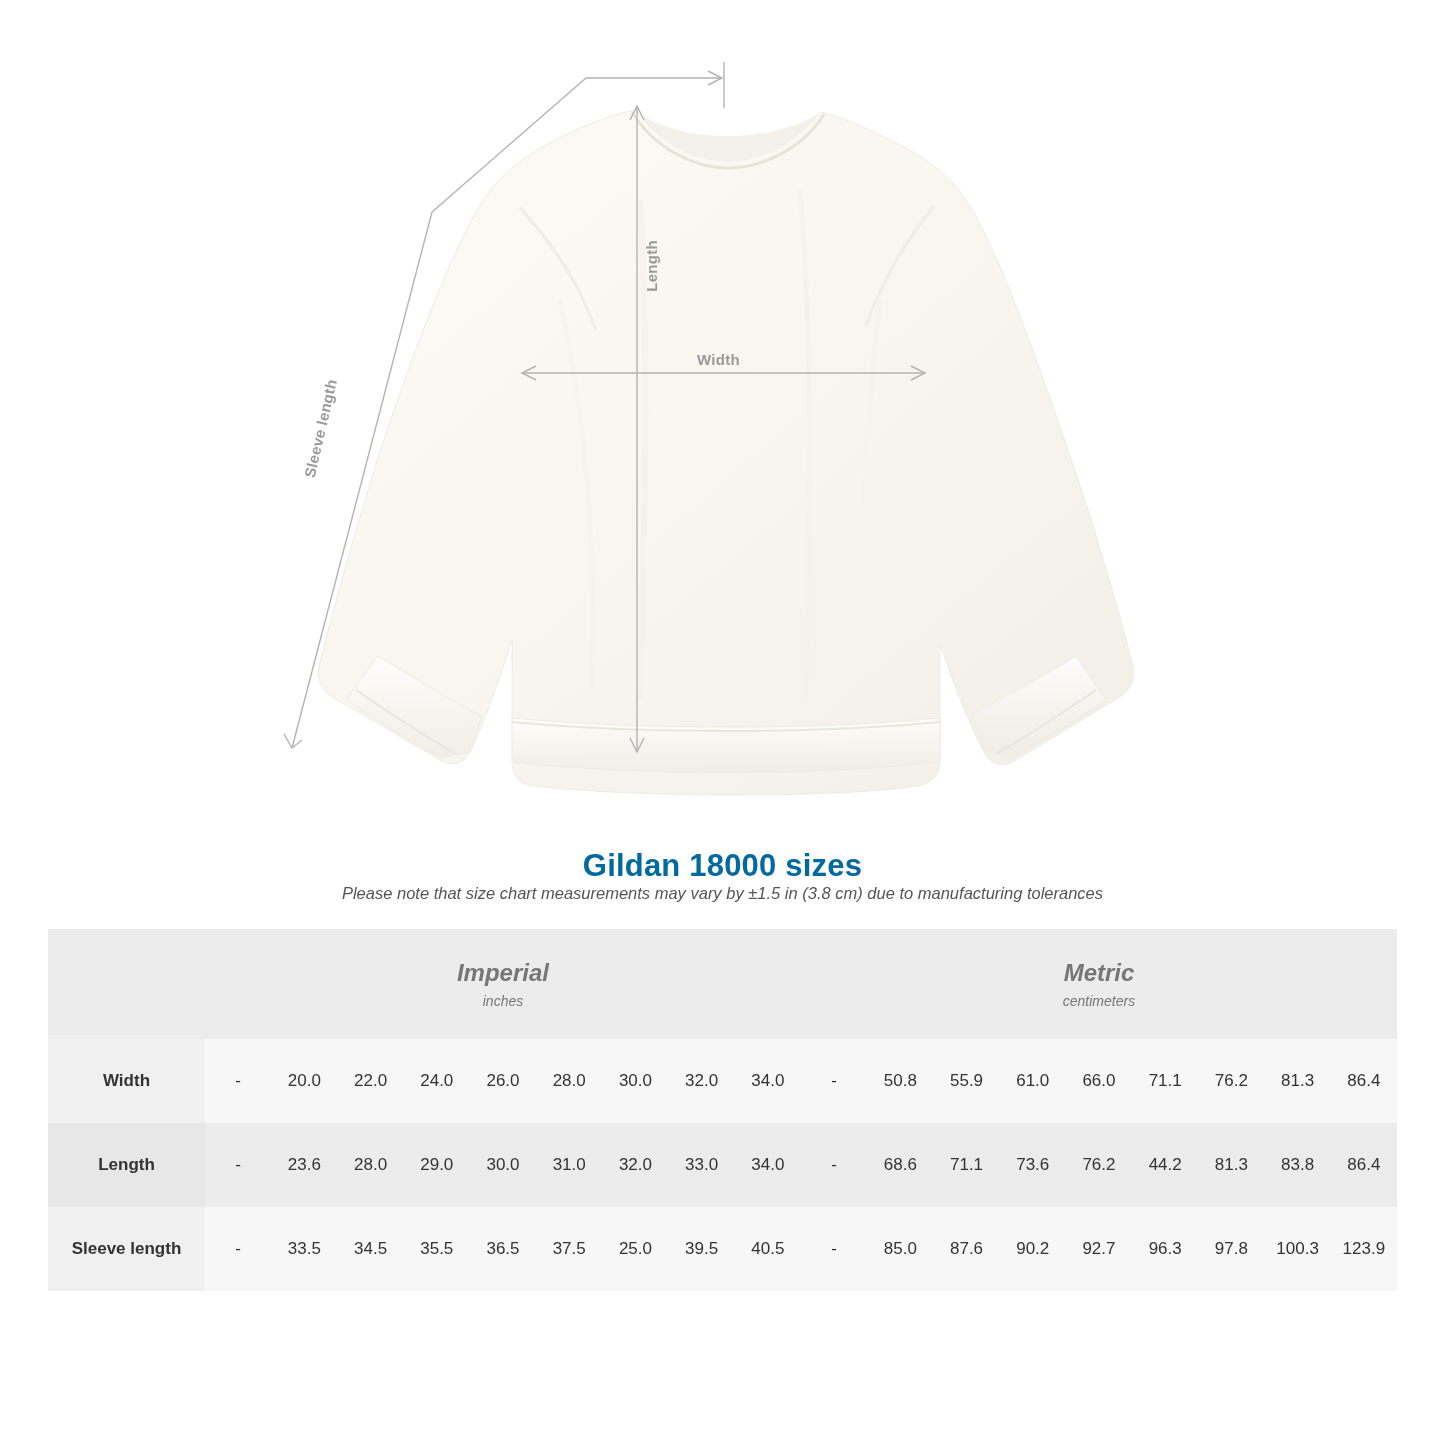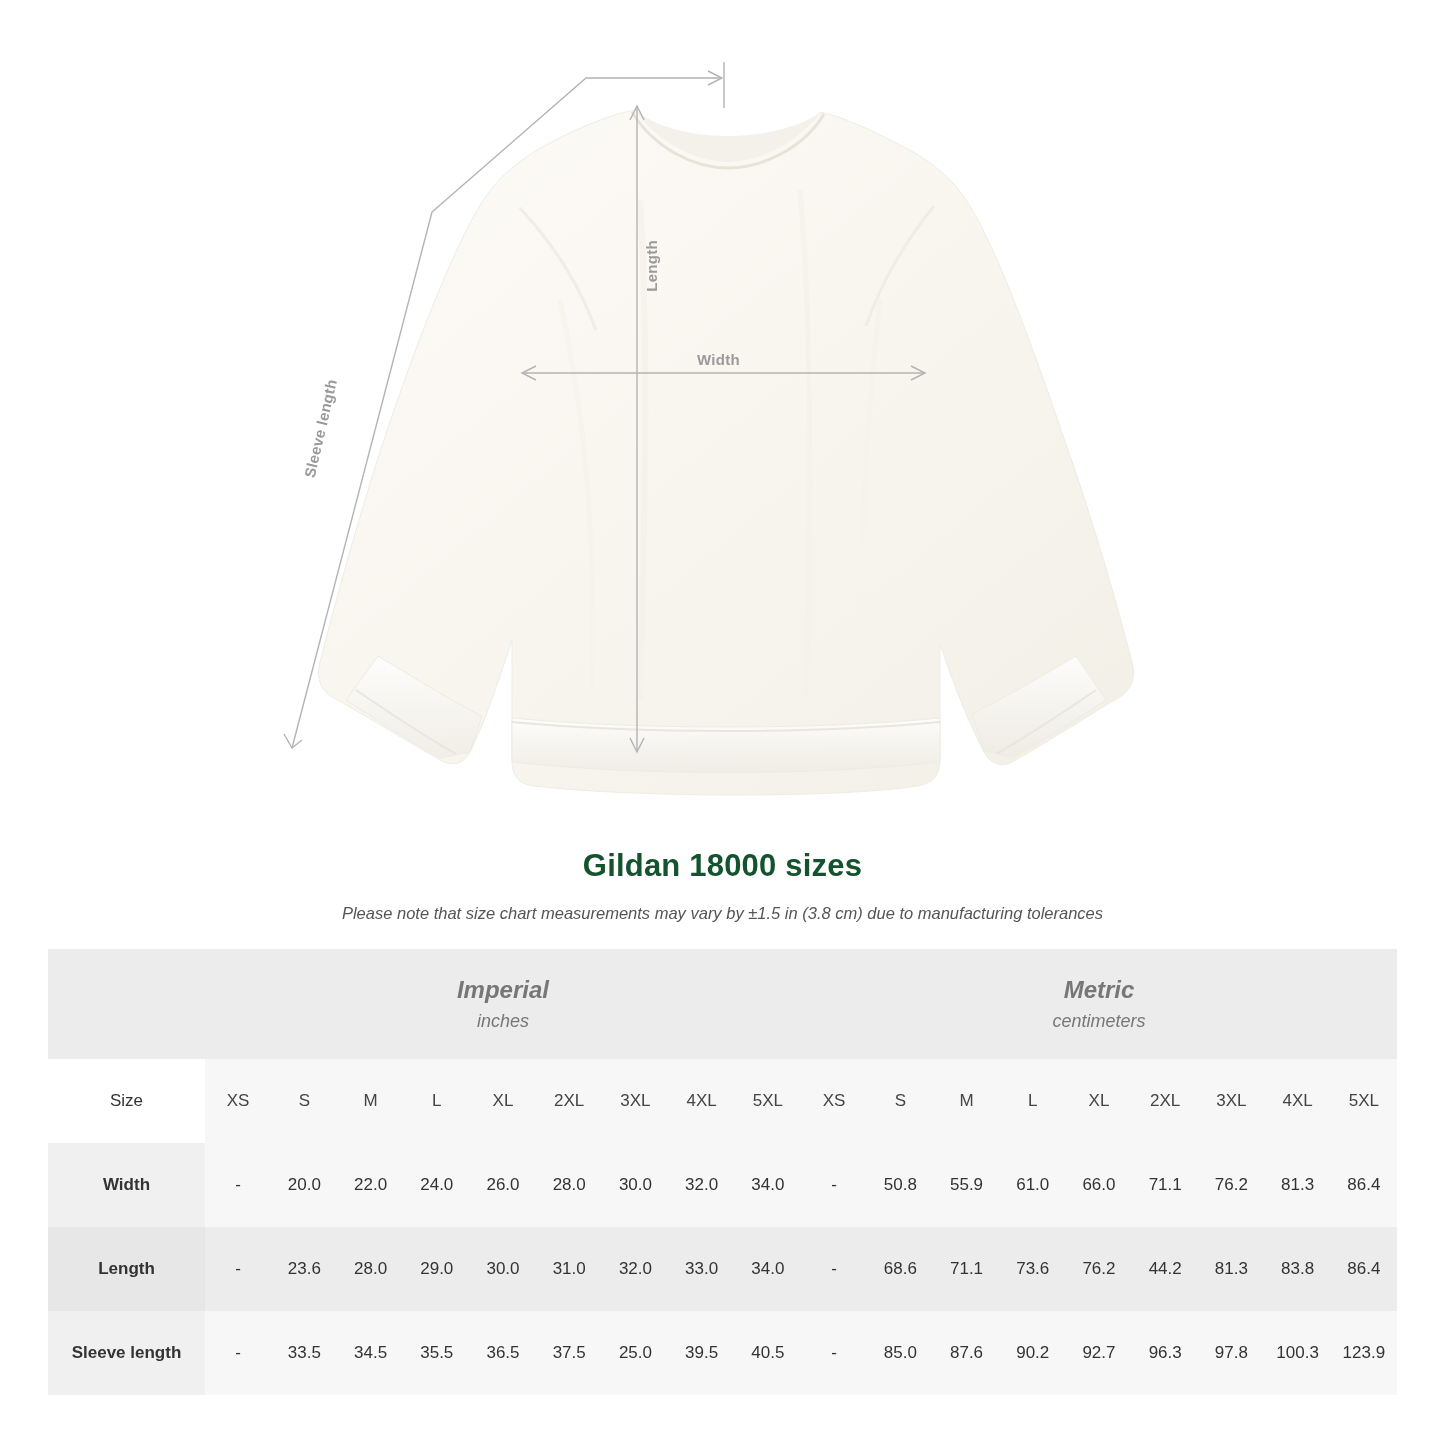--- a/index.html
+++ b/index.html
@@ -58,25 +58,25 @@
   }
 
   
   .title-block {
     text-align: center;
     margin-top: 28px;
   }
   .chart-title {
     font-size: 31px;
     font-weight: bold;
-    color: #14532d;
+    color: #0369a1;
     letter-spacing: 0.2px;
   }
   .chart-note {
-    margin-top: 20px;
+    margin-top: 0;
     font-size: 16.5px;
     font-style: italic;
     color: #555555;
   }
 
   
   .table-wrap {
     margin: 26px 48px 0 48px;
     width: 1349px;
   }
@@ -98,21 +98,21 @@
   }
   .unit-head .unit-name {
     font-size: 24px;
     font-style: italic;
     font-weight: bold;
     color: #777777;
     line-height: 1.2;
     text-align: center;
   }
   .unit-head .unit-sub {
-    font-size: 18px;
+    font-size: 14px;
     font-style: italic;
     color: #777777;
     padding-top: 6px;
   }
   .row-head {
     height: 84px;
   }
   .row-head td {
     background: #f7f7f7;
     font-size: 17px;
@@ -267,41 +267,20 @@
           <th class="first-col"></th>
           <th colspan="9">
             <div class="unit-name">Imperial</div>
             <div class="unit-sub">inches</div>
           </th>
           <th colspan="9">
             <div class="unit-name">Metric</div>
             <div class="unit-sub">centimeters</div>
           </th>
         </tr>
-        <tr class="row-head">
-          <td class="col-label first-col">Size</td>
-          <td>XS</td>
-          <td>S</td>
-          <td>M</td>
-          <td>L</td>
-          <td>XL</td>
-          <td>2XL</td>
-          <td>3XL</td>
-          <td>4XL</td>
-          <td>5XL</td>
-          <td>XS</td>
-          <td>S</td>
-          <td>M</td>
-          <td>L</td>
-          <td>XL</td>
-          <td>2XL</td>
-          <td>3XL</td>
-          <td>4XL</td>
-          <td>5XL</td>
-        </tr>
       </thead>
       <tbody>
 
         <tr class="data-row odd">
           <td class="col-label first-col">Width</td>
           <td>-</td>
           <td>20.0</td>
           <td>22.0</td>
           <td>24.0</td>
           <td>26.0</td>

